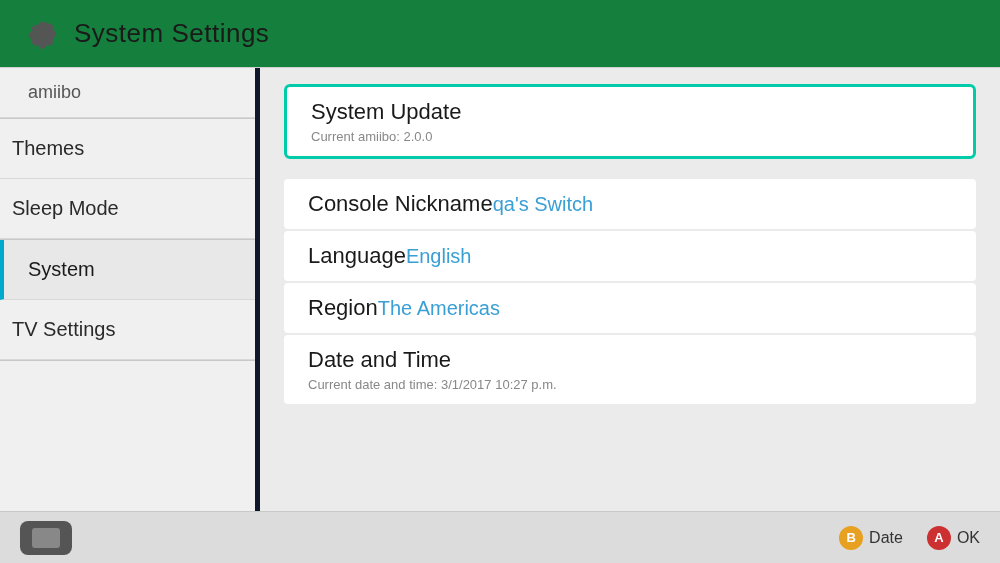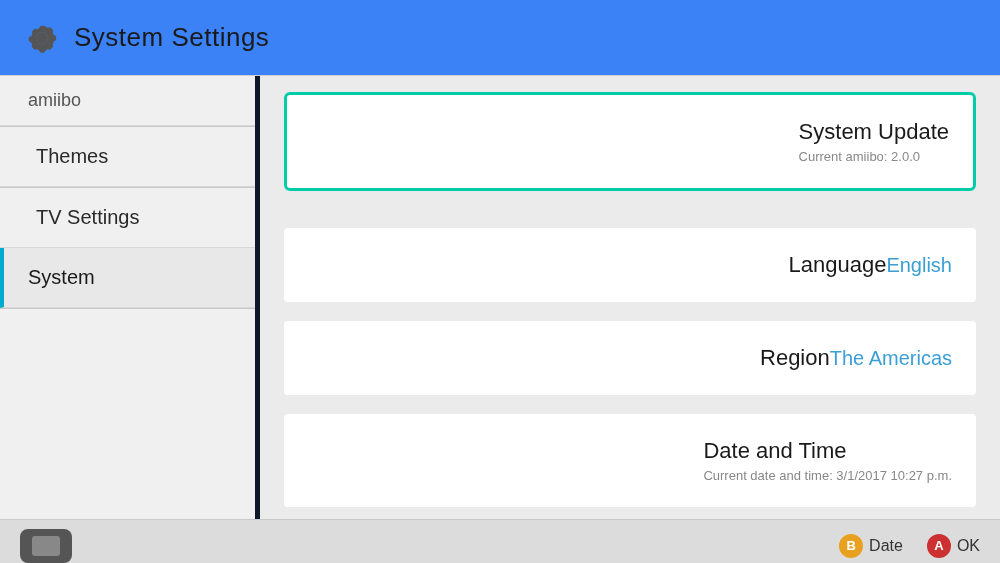--- a/index.html
+++ b/index.html
@@ -7,22 +7,22 @@
       width: 1000px;
       height: 563px;
       background: #e8e8e8;
       font-family: -apple-system, "Helvetica Neue", Arial, sans-serif;
       overflow: hidden;
       position: relative;
     }
 
     
     .header {
-      background: #3b82f6;
-      height: 76px;
+      background: #15803d;
+      height: 68px;
       display: flex;
       align-items: center;
       padding: 0 24px;
       border-bottom: 1px solid #d0d0d0;
     }
     .header-icon {
       width: 36px;
       height: 36px;
       margin-right: 14px;
     }
@@ -41,21 +41,21 @@
 
     
     .sidebar {
       width: 260px;
       background: #f0f0f0;
       border-right: 5px solid #0f172a;
       padding-top: 0;
       overflow-y: auto;
     }
     .sidebar-item {
-      padding: 18px 36px;
+      padding: 18px 12px;
       font-size: 20px;
       color: #2a2a2a;
       cursor: pointer;
       border-bottom: 1px solid #d8d8d8;
       font-weight: 400;
     }
     .sidebar-item.amiibo {
       color: #555;
       font-size: 18px;
       padding: 14px 28px;
@@ -73,25 +73,25 @@
       flex: 1;
       background: #ebebeb;
       overflow-y: auto;
       padding: 16px 24px;
     }
 
     
     .content-item {
       background: white;
       border-radius: 4px;
-      margin-bottom: 19px;
-      padding: 24px 24px;
-      display: flex;
-      align-items: center;
-      justify-content: flex-end;
+      margin-bottom: 2px;
+      padding: 12px 24px;
+      display: flex;
+      align-items: center;
+      justify-content: flex-start;
       cursor: pointer;
       border: none;
     }
     .content-item.selected {
       border: 3px solid #00ccaa;
       border-radius: 6px;
     }
     .content-item-left {
       display: flex;
       flex-direction: column;
@@ -193,43 +193,50 @@
     <div class="sidebar-section">
       <div class="sidebar-item amiibo">
         <span>amiibo</span>
       </div>
     </div>
 
     <div class="sidebar-section">
       <div class="sidebar-item">
         <span>Themes</span>
       </div>
+      <div class="sidebar-item">
+        <span>Sleep Mode</span>
+      </div>
     </div>
 
     <div class="sidebar-section">
+      <div class="sidebar-item active">
+        <span>System</span>
+      </div>
       <div class="sidebar-item">
         <span>TV Settings</span>
-      </div>
-      <div class="sidebar-item active">
-        <span>System</span>
       </div>
     </div>
   </div>
 
   <div class="content">
 
     <div class="content-item selected">
       <div class="content-item-left">
         <span class="content-item-title">System Update</span>
         <span class="content-item-subtitle">Current amiibo: 2.0.0</span>
       </div>
     </div>
 
     <div class="content-separator"></div>
 
+    <div class="content-item">
+      <span class="content-item-title">Console Nickname</span>
+      <span class="content-item-value">qa's Switch</span>
+    </div>
 
     <div class="content-item">
       <span class="content-item-title">Language</span>
       <span class="content-item-value">English</span>
     </div>
 
     <div class="content-item">
       <span class="content-item-title">Region</span>
       <span class="content-item-value">The Americas</span>
     </div>

